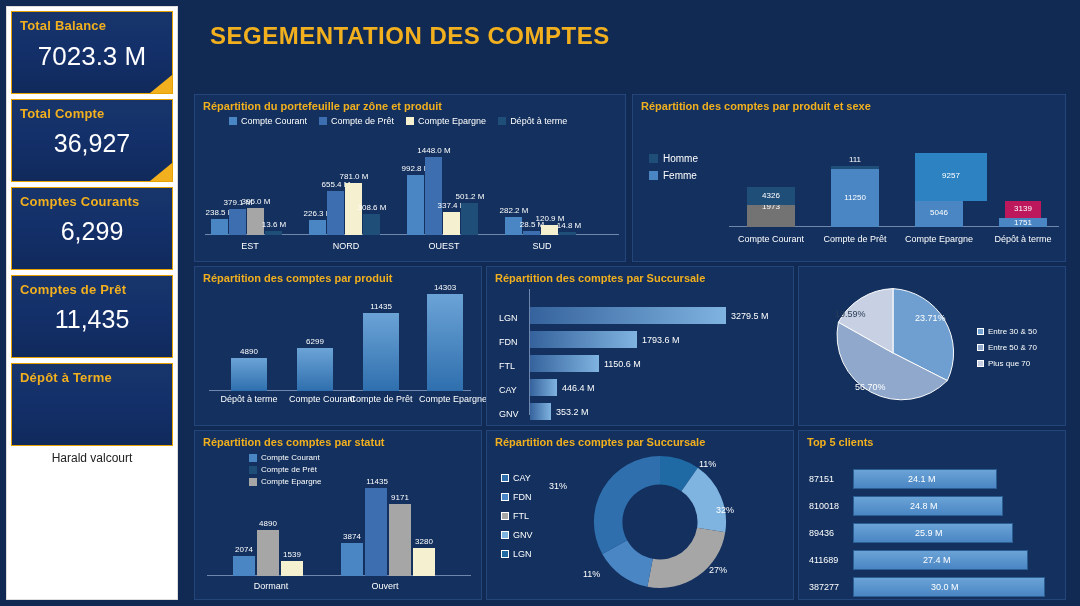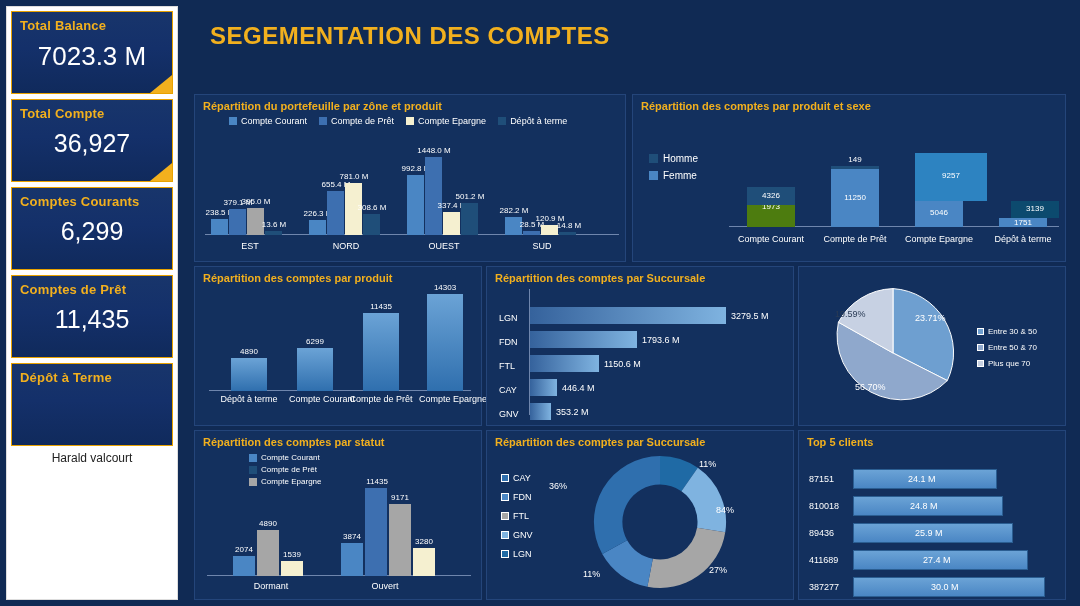--- a/index.html
+++ b/index.html
@@ -212,47 +212,47 @@
           </div>
         <div class="li">
             <span class="sw" style="background:#4a86c4;width:9px;height:9px;"></span>
             <span>Femme</span>
           </div>
       </div>
 
       <div class="plot" style="position:absolute; left:96px; top:22px; width:330px; height:110px;">
         <div class="axis-line" style="left:0; bottom:0; width:330px; height:1px;"></div>
 
-        <div class="vbar" style="left:18px; width:48px; height:30px; background:#4d7c0f">
+        <div class="vbar" style="left:18px; width:48px; height:30px; background:#737373">
           <div class="stacklabel" style="top:5px;">1973</div>
         </div>
         <div class="vbar" style="left:18px; width:48px; height:18px; bottom:22px; background:#1f4e79">
           <div class="stacklabel" style="top:4px;">4326</div>
         </div>
         <div class="cat" style="left:-6px; bottom:-17px; width:96px;">Compte Courant</div>
 
         <div class="vbar" style="left:102px; width:48px; height:58px; background:#4a86c4">
           <div class="stacklabel" style="top:24px;">11250</div>
         </div>
         <div class="vbar" style="left:102px; width:48px; height:3px; bottom:58px; background:#1f4e79"></div>
-        <div class="vlabel" style="left:102px; bottom:63px; width:48px;">149</div>
+        <div class="vlabel" style="left:102px; bottom:63px; width:48px;">111</div>
         <div class="cat" style="left:78px; bottom:-17px; width:96px;">Compte de Prêt</div>
 
         <div class="vbar" style="left:186px; width:48px; height:26px; background:#4a86c4">
           <div class="stacklabel" style="top:7px;">5046</div>
         </div>
         <div class="vbar" style="left:186px; width:72px; height:48px; bottom:26px; background:#2d83c1">
           <div class="stacklabel" style="top:18px;">9257</div>
         </div>
         <div class="cat" style="left:162px; bottom:-17px; width:96px;">Compte Epargne</div>
 
         <div class="vbar" style="left:270px; width:48px; height:9px; background:#4a86c4">
           <div class="stacklabel" style="top:0px;">1751</div>
         </div>
-        <div class="vbar" style="left:282px; width:48px; height:17px; bottom:9px; background:#0c4a6e">
+        <div class="vbar" style="left:276px; width:36px; height:17px; bottom:9px; background:#be185d">
           <div class="stacklabel" style="top:3px;">3139</div>
         </div>
         <div class="cat" style="left:246px; bottom:-17px; width:96px;">Dépôt à terme</div>
       </div>
     </div>
 
     <div class="panel" style="left:8px; top:260px; width:288px; height:160px;">
       <div class="ptitle">Répartition des comptes par  produit</div>
 
       <div class="plot" style="position:absolute; left:14px; top:24px; width:262px; height:100px;">
@@ -414,24 +414,24 @@
 
             <path d="M43.5,6.9 A44,44 0 0,1 -8.4,43.2 L-4.8,24.5 A25,25 0 0,0 24.7,3.9 Z" fill="#a6a6a6"></path>
 
             <path d="M-8.4,43.2 A44,44 0 0,1 -38.5,21.4 L-21.9,12.2 A25,25 0 0,0 -4.8,24.5 Z" fill="#4a86c4"></path>
 
             <path d="M-38.5,21.4 A44,44 0 0,1 0,-44 L0,-25 A25,25 0 0,0 -21.9,12.2 Z" fill="#2f6fae"></path>
           </g>
         </svg>
 
         <div class="pct" style="left:212px; top:14px;">11%</div>
-        <div class="pct" style="left:229px; top:60px;">84%</div>
+        <div class="pct" style="left:229px; top:60px;">32%</div>
         <div class="pct" style="left:222px; top:120px;">27%</div>
         <div class="pct" style="left:96px; top:124px;">11%</div>
-        <div class="pct" style="left:62px; top:36px;">36%</div>
+        <div class="pct" style="left:62px; top:36px;">31%</div>
       </div>
     </div>
 
     <div class="panel" style="left:612px; top:424px; width:268px; height:170px;">
       <div class="ptitle">Top 5 clients</div>
 
       <div class="plot" style="position:absolute; left:6px; top:20px; width:260px; height:146px;">
         <div class="top5id" style="left:4px; top:23px;">87151</div>
         <div class="top5bar" style="left:48px; top:18px; width:144px;"></div>
         <div class="top5val" style="left:103px; top:23px;">24.1 M</div>

